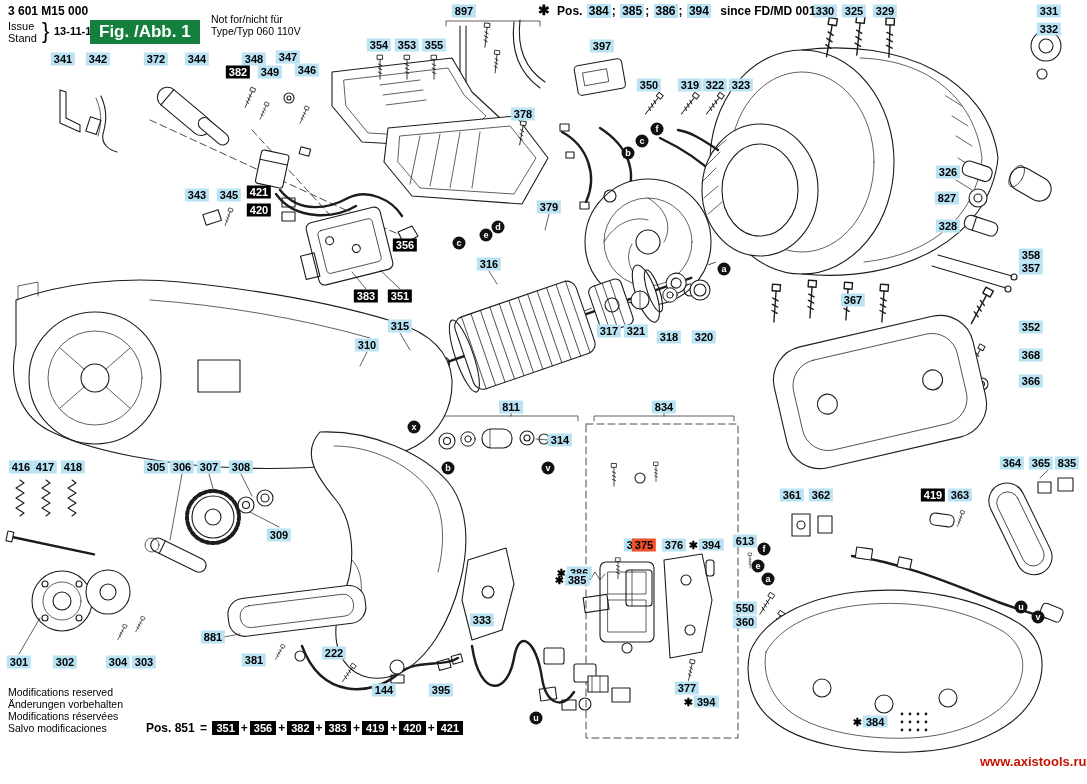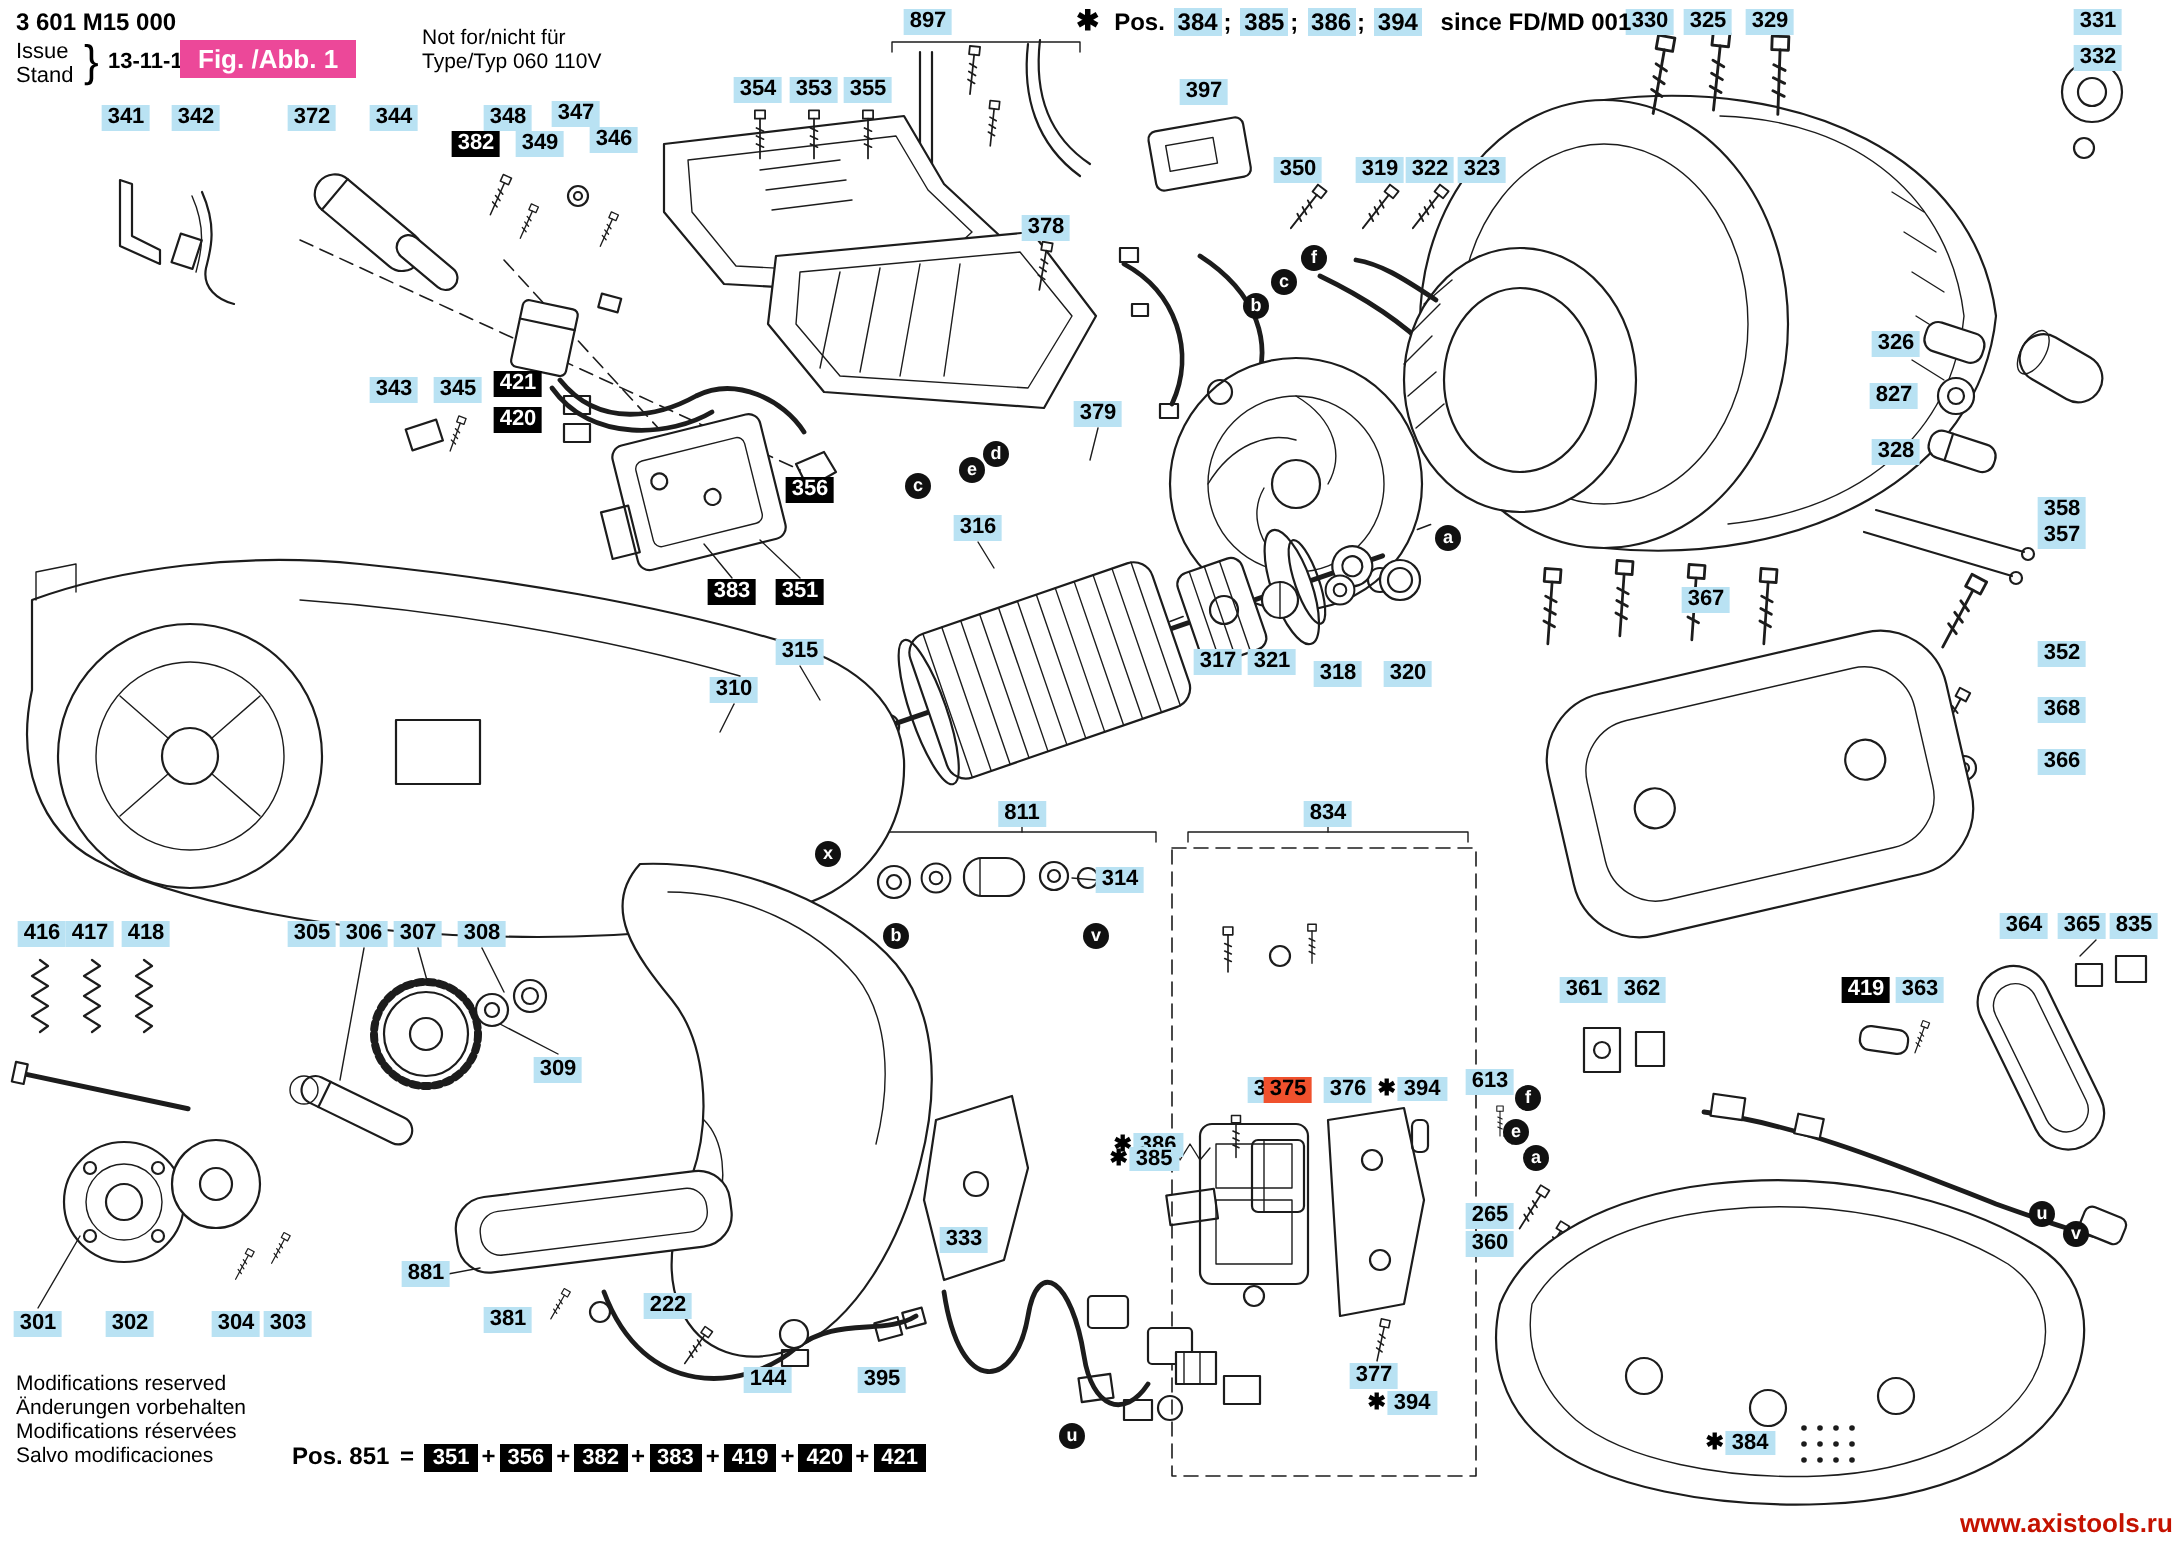--- a/index.html
+++ b/index.html
@@ -21,21 +21,21 @@
   .lbl.star{background:transparent;padding:0;}
   .lbl.star .st{font-style:normal;margin-right:1px;}
   .lbl.star b{background:#b9e2f3;padding:0 3px;font-weight:bold;}
   .mk{position:absolute;transform:translate(-50%,-50%);width:13px;height:13px;border-radius:50%;
       background:#111;color:#fff;font-size:9px;font-weight:bold;line-height:13px;text-align:center;}
 
   .hdr-code{position:absolute;left:8px;top:4px;font-size:12px;font-weight:bold;}
   .hdr-issue{position:absolute;left:8px;top:20px;font-size:11px;line-height:12px;}
   .hdr-bracket{position:absolute;left:42px;top:18px;font-size:22px;font-weight:normal;}
   .hdr-date{position:absolute;left:54px;top:25px;font-size:11px;font-weight:bold;}
-  .fig-box{position:absolute;left:90px;top:20px;background:#ec4899;color:#fff;font-size:13px;
+  .fig-box{position:absolute;left:90px;top:20px;background:#15803d;color:#fff;font-size:17px;
            font-weight:bold;padding:2px 9px;}
   .hdr-note{position:absolute;left:211px;top:13px;font-size:10.5px;line-height:12px;}
 
   .top-note{position:absolute;left:538px;top:2px;font-size:12px;font-weight:bold;white-space:nowrap;}
   .top-note .st{font-size:14px;margin-right:4px;}
   .top-note .hlnum{background:#b9e2f3;padding:0 2px;margin:0 1px;cursor:pointer;}
   .top-note .sfx{margin-left:5px;}
 
   .foot-mods{position:absolute;left:8px;top:686px;font-size:10.5px;line-height:12px;}
   .formula{position:absolute;left:146px;top:721px;font-size:12px;font-weight:bold;white-space:nowrap;}
@@ -546,21 +546,21 @@
       <span class="lbl box" style="left: 933px; top: 495px;">419</span>
       <span class="lbl hl" style="left: 960px; top: 495px;">363</span>
       <span class="lbl hl" style="left: 616px; top: 545px; margin-left: 20px;">340</span>
       <span class="lbl red" style="left: 644px; top: 545px;">375</span>
       <span class="lbl hl" style="left: 674px; top: 545px;">376</span>
       <span class="lbl hl star" style="left: 706px; top: 545px;"><span class="st">✱</span><b>394</b></span>
       <span class="lbl hl star" style="left: 574px; top: 573px;"><span class="st">✱</span><b>386</b></span>
       <span class="lbl hl star" style="left: 572px; top: 580px;"><span class="st">✱</span><b>385</b></span>
       <span class="lbl hl" style="left: 745px; top: 541px;">613</span>
       <span class="lbl hl" style="left: 482px; top: 620px;">333</span>
-      <span class="lbl hl" style="left: 745px; top: 608px;">265</span>
+      <span class="lbl hl" style="left: 745px; top: 608px;">550</span>
       <span class="lbl hl" style="left: 745px; top: 622px;">360</span>
       <span class="lbl hl" style="left: 19px; top: 662px;">301</span>
       <span class="lbl hl" style="left: 65px; top: 662px;">302</span>
       <span class="lbl hl" style="left: 118px; top: 662px;">304</span>
       <span class="lbl hl" style="left: 144px; top: 662px;">303</span>
       <span class="lbl hl" style="left: 213px; top: 637px;">881</span>
       <span class="lbl hl" style="left: 254px; top: 660px;">381</span>
       <span class="lbl hl" style="left: 334px; top: 653px;">222</span>
       <span class="lbl hl" style="left: 384px; top: 690px;">144</span>
       <span class="lbl hl" style="left: 441px; top: 690px;">395</span>

